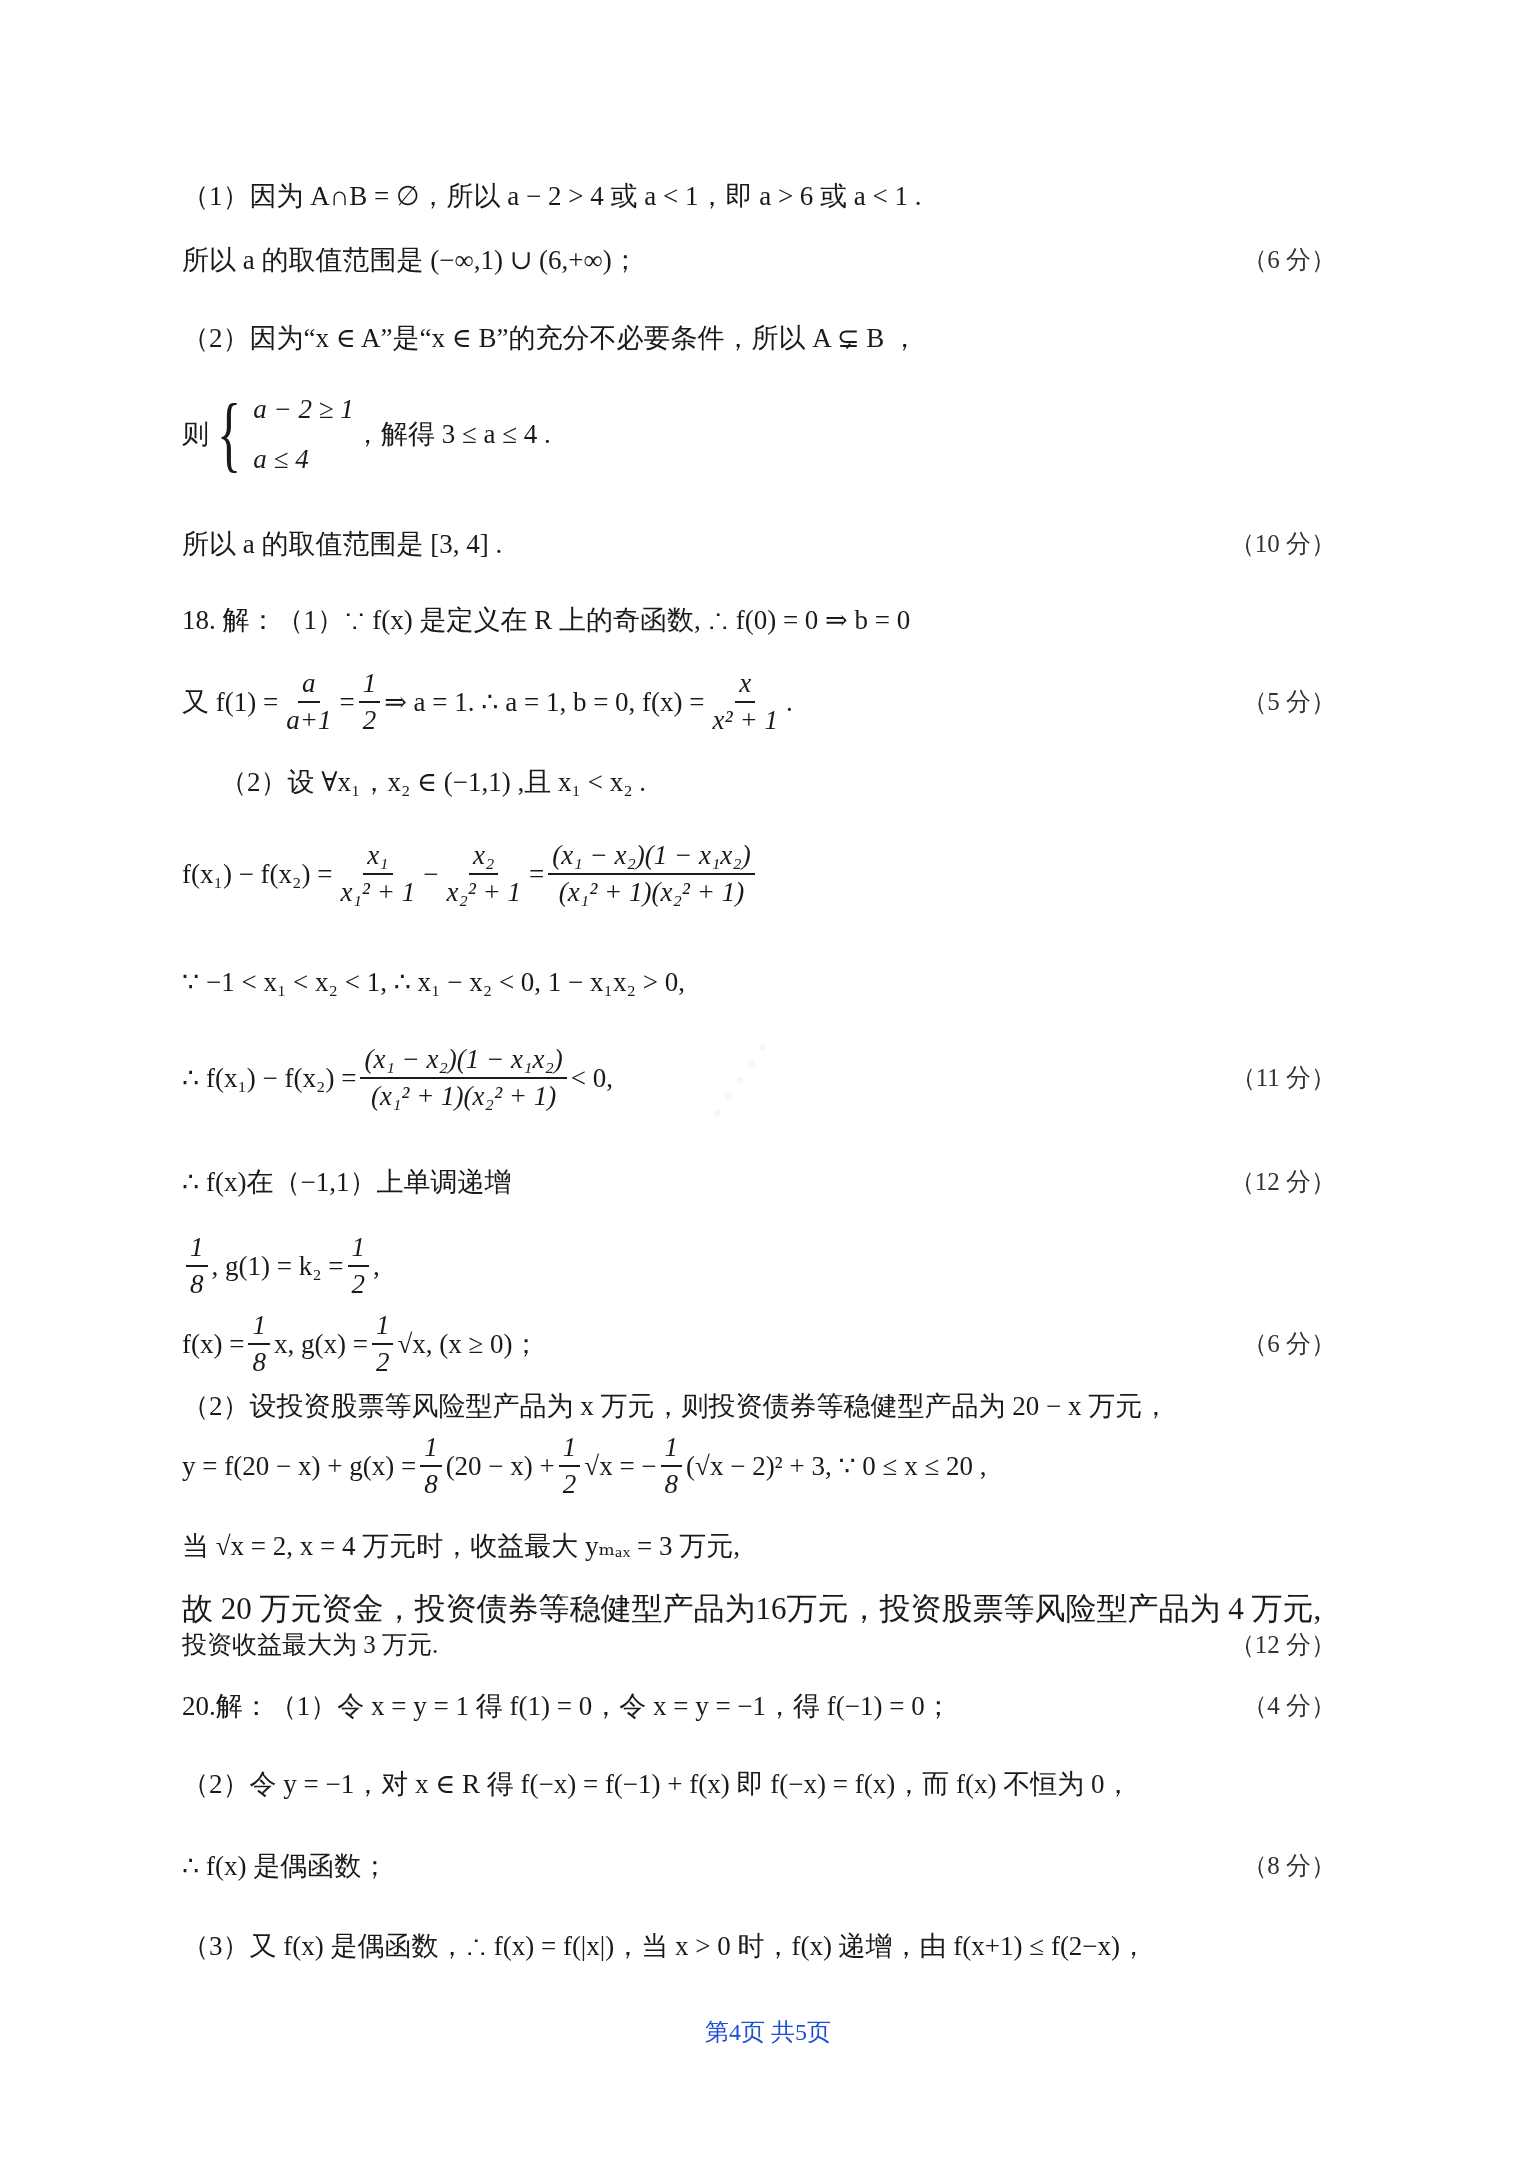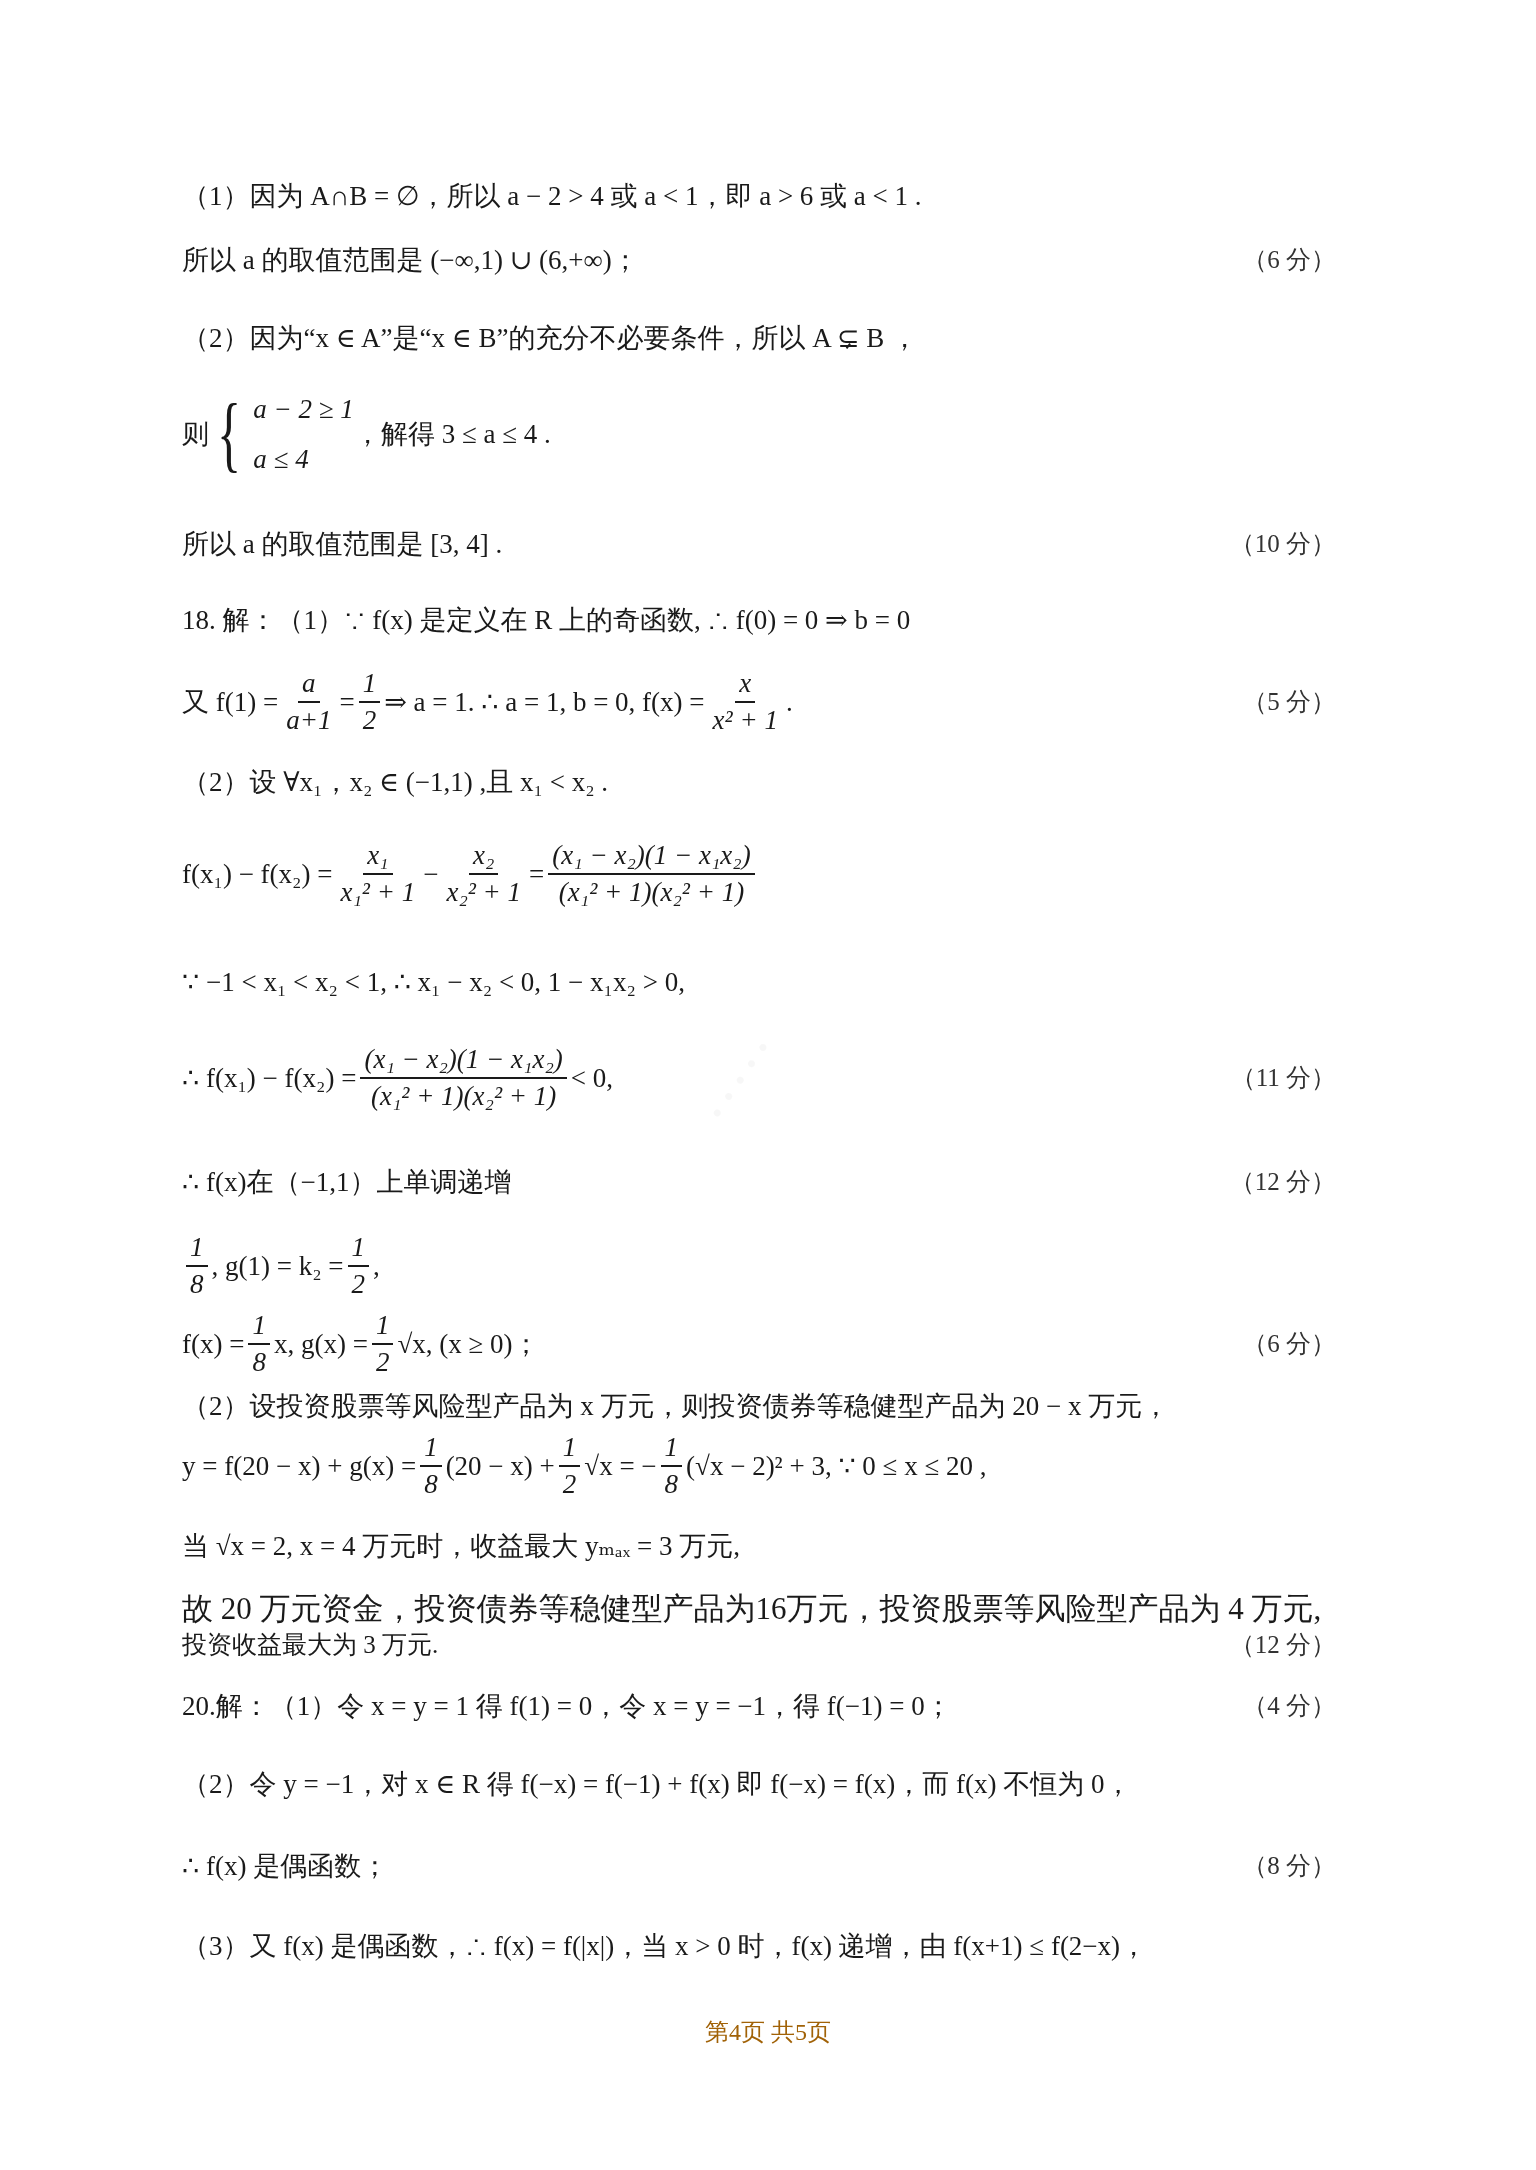--- a/index.html
+++ b/index.html
@@ -19,21 +19,21 @@
     font-family: Liberation Serif, serif;
   }
   .frac { display: inline-flex; flex-direction: column; align-items: center; vertical-align: middle; margin: 0 4px; font-style: italic; }
   .frac .num { padding: 0 4px 2px; border-bottom: 2px solid #1a1a1a; line-height: 1.15; }
   .frac .den { padding: 2px 4px 0; line-height: 1.15; }
   .brace-sys { display: inline-flex; align-items: center; }
   .brace { font-size: 84px; line-height: 1; font-weight: 100; margin-right: 4px; transform: scaleX(0.6); }
   .sys { display: inline-flex; flex-direction: column; font-style: italic; gap: 18px; }
   .footer {
     position: absolute; top: 2016px; left: 0; width: 100%; text-align: center;
-    font-size: 24px; color: #a16207;
+    font-size: 24px; color: #1d4ed8;
   }
   .watermark {
     position: absolute; left: 560px; top: 900px; width: 360px; height: 360px;
     opacity: 0.06; font-size: 60px; color: #888; transform: rotate(-55deg);
     display: flex; align-items: center; justify-content: center;
     pointer-events: none;
   }
 </style>
 </head>
 <body>
@@ -85,21 +85,21 @@
       </span>
     <span>⇒ a = 1. ∴ a = 1, b = 0, f(x) =</span>
     <span class="frac">
         <span class="num">x</span>
         <span class="den">x² + 1</span>
       </span>
     <span>.</span>
   </span>
   <span class="score">（5 分）</span>
 </div>
-<div class="line" style="top:766px;">
+<div class="line" style="top:766px;margin-left:38px;">
   <span class="content">（2）设 ∀x₁，x₂ ∈ (−1,1) ,且 x₁ &lt; x₂ .</span>
 </div>
 <div class="line" style="top:840px;align-items:center;">
   <span class="content">
     <span>f(x₁) − f(x₂) =</span>
     <span class="frac">
         <span class="num">x₁</span>
         <span class="den">x₁² + 1</span>
       </span>
     <span>−</span>

